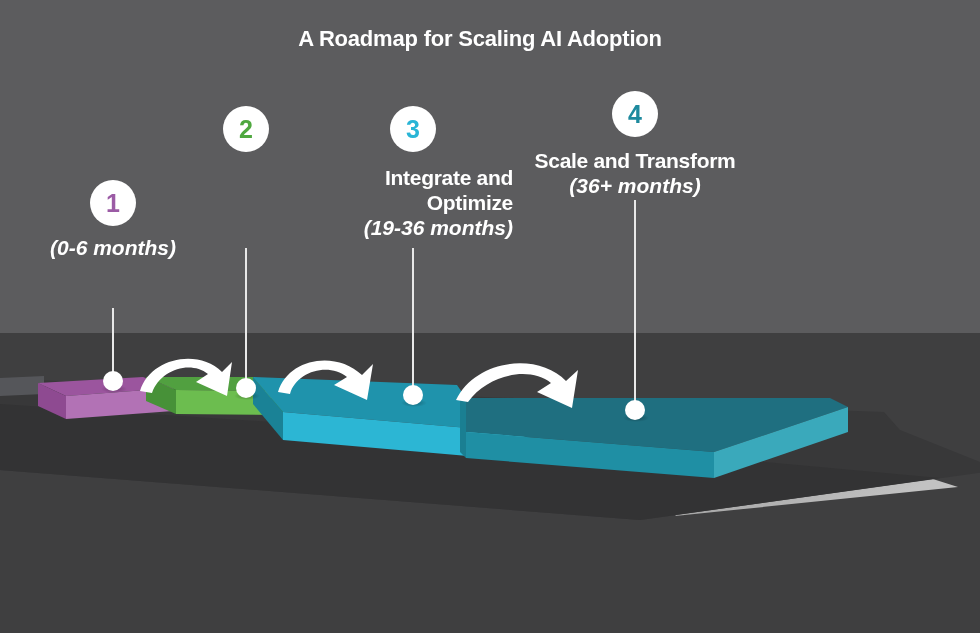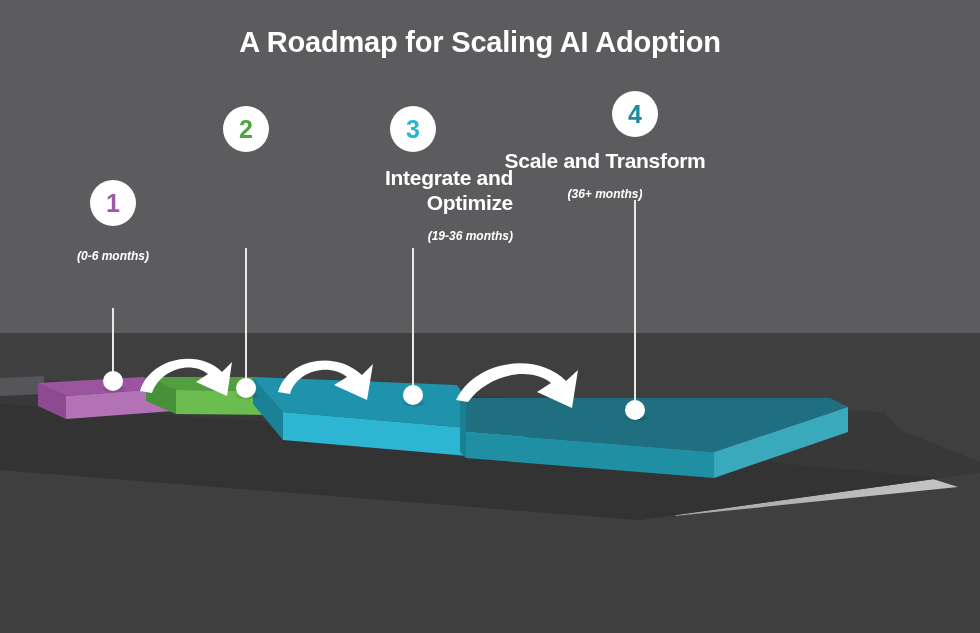--- a/index.html
+++ b/index.html
@@ -20,43 +20,43 @@
     left: 0; top: 0;
     width: 980px;
     height: 633px;
   }
   .ttl {
     position: absolute;
     left: 0; top: 26px;
     width: 960px;
     text-align: center;
     color: #ffffff;
-    font-size: 29px;
+    font-size: 22px;
     font-weight: bold;
     letter-spacing: -0.2px;
   }
   .step-label {
     position: absolute;
     text-align: center;
     color: #ffffff;
     pointer-events: none;
   }
   .step-name {
     font-size: 21px;
     font-weight: bold;
     line-height: 25px;
     letter-spacing: -0.3px;
     white-space: pre-line;
   }
   .step-time {
-    font-size: 12px;
+    font-size: 21px;
     font-weight: bold;
     font-style: italic;
     line-height: 22px;
-    margin-top: 10px;
+    margin-top: 2px;
   }
   .num-circle {
     position: absolute;
     border-radius: 50%;
     background: #ffffff;
     display: flex;
     align-items: center;
     justify-content: center;
     font-size: 25px;
     font-weight: bold;
@@ -174,18 +174,18 @@
   </div>
   <div class="step-label" style="left:313px; top:165px; width:200px;text-align:right;">
     <div class="step-name">Integrate and
 Optimize</div>
     <div class="step-time">(19-36 months)</div>
   </div>
 
   <div class="num-circle" style="left:612px; top:91px; width:46px; height:46px; color:#1e8a9e;">
     <span>4</span>
   </div>
-  <div class="step-label" style="left:475px; top:148px; width:260px;">
+  <div class="step-label" style="left:505px; top:148px; width:260px;">
     <div class="step-name">Scale and Transform</div>
     <div class="step-time">(36+ months)</div>
   </div>
 
 </div>
 
 </body></html>

